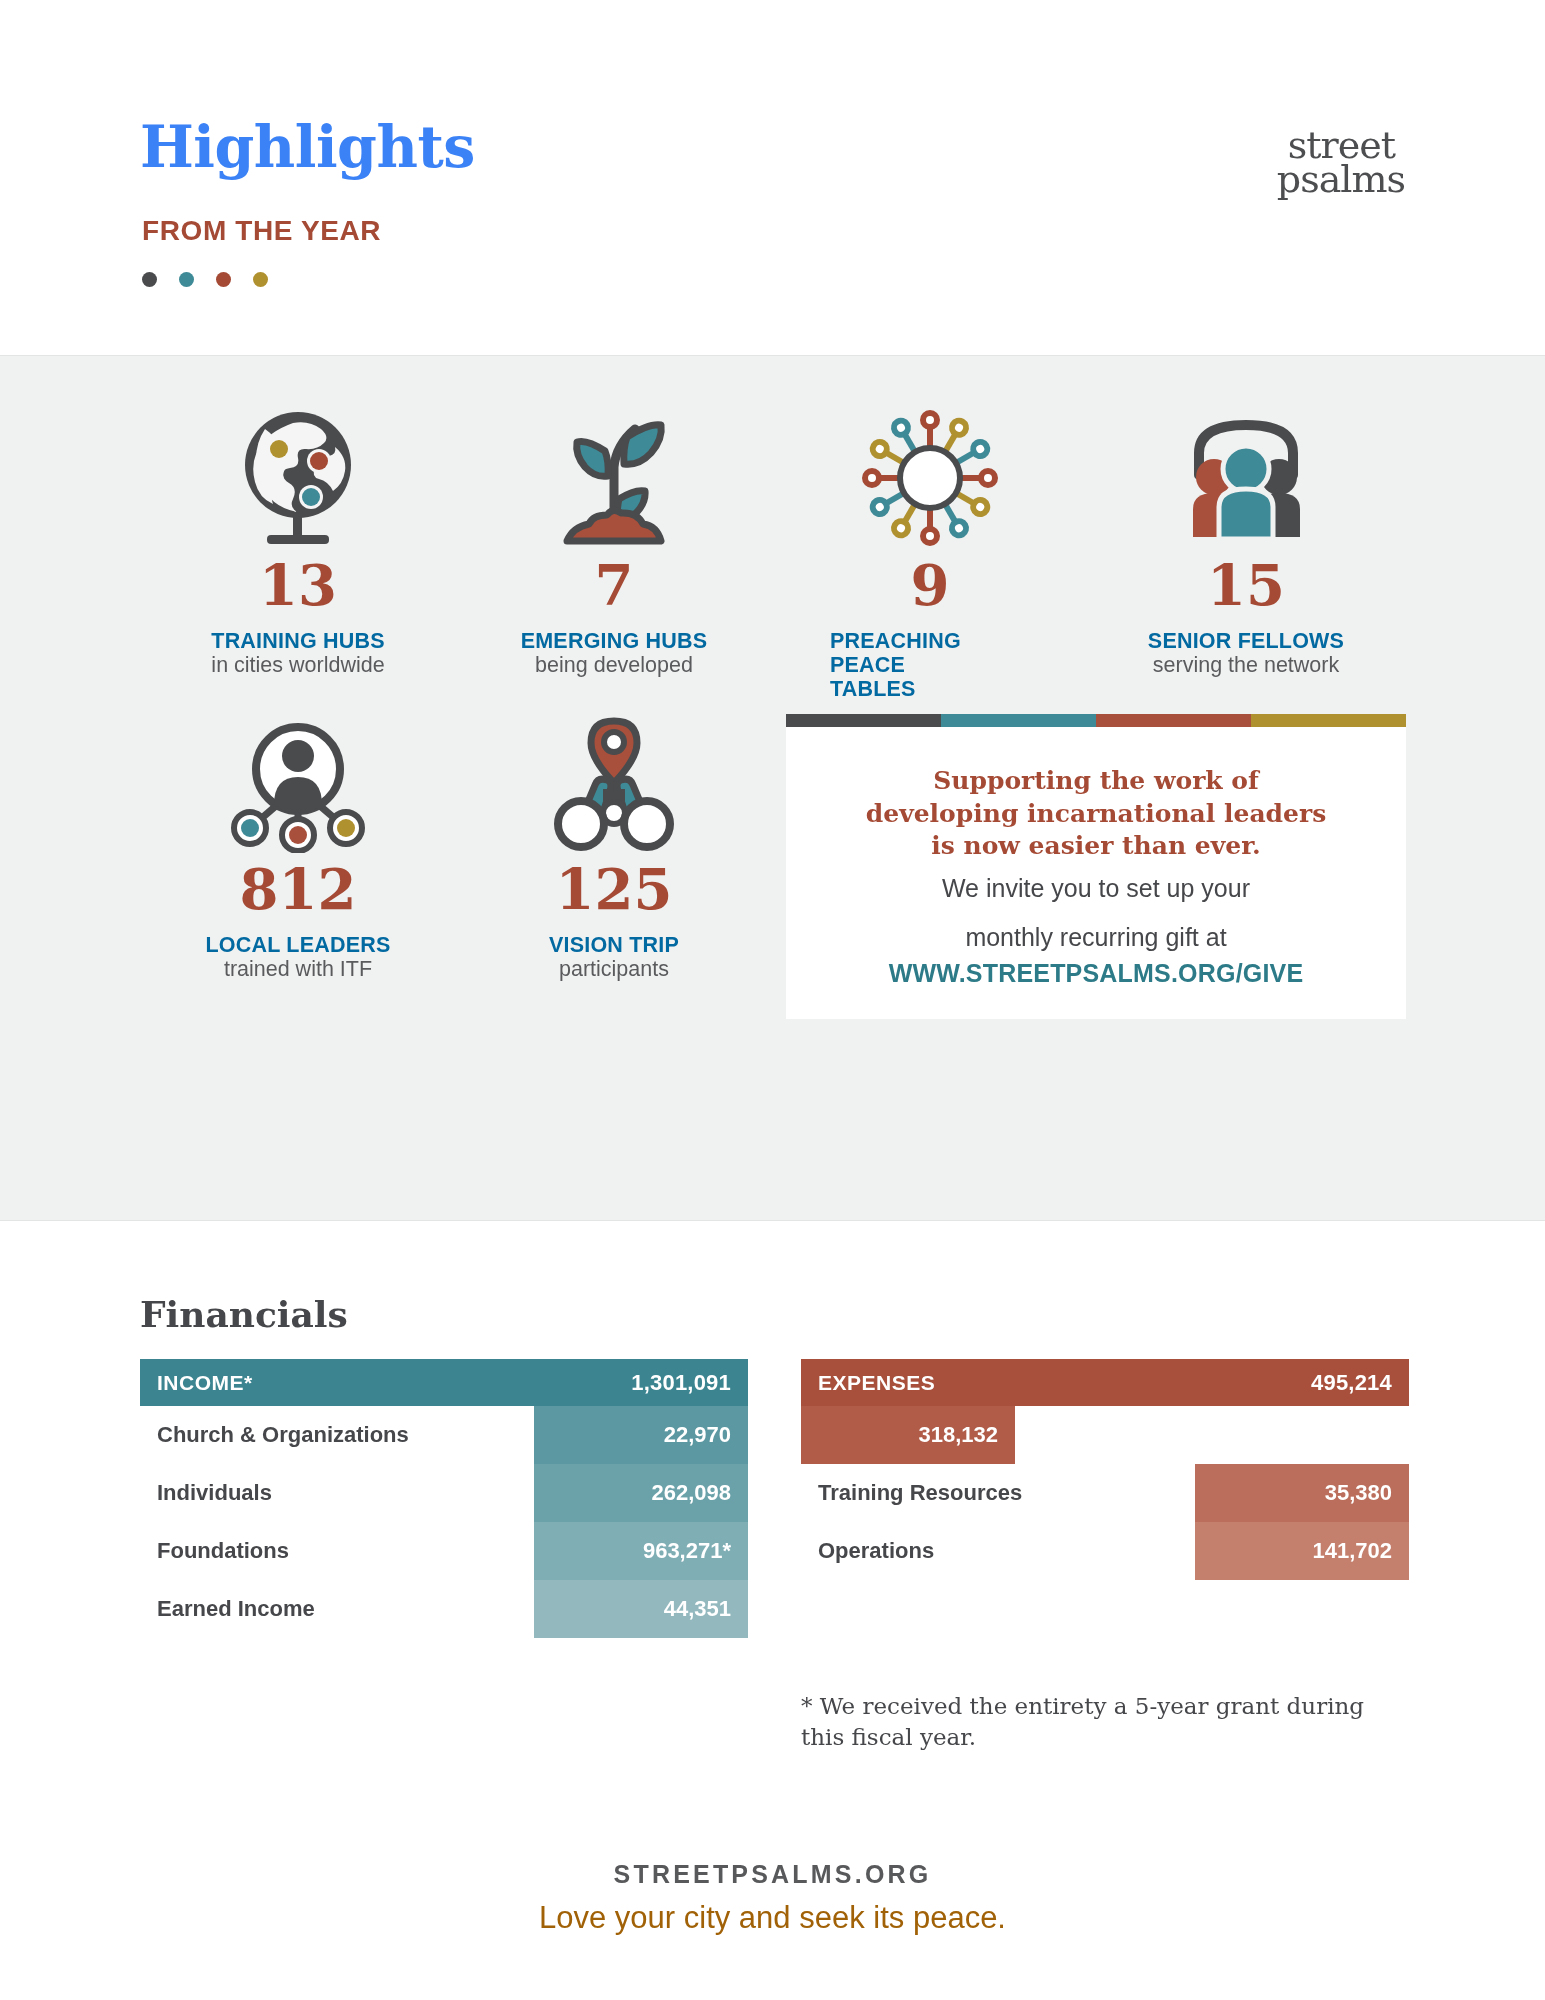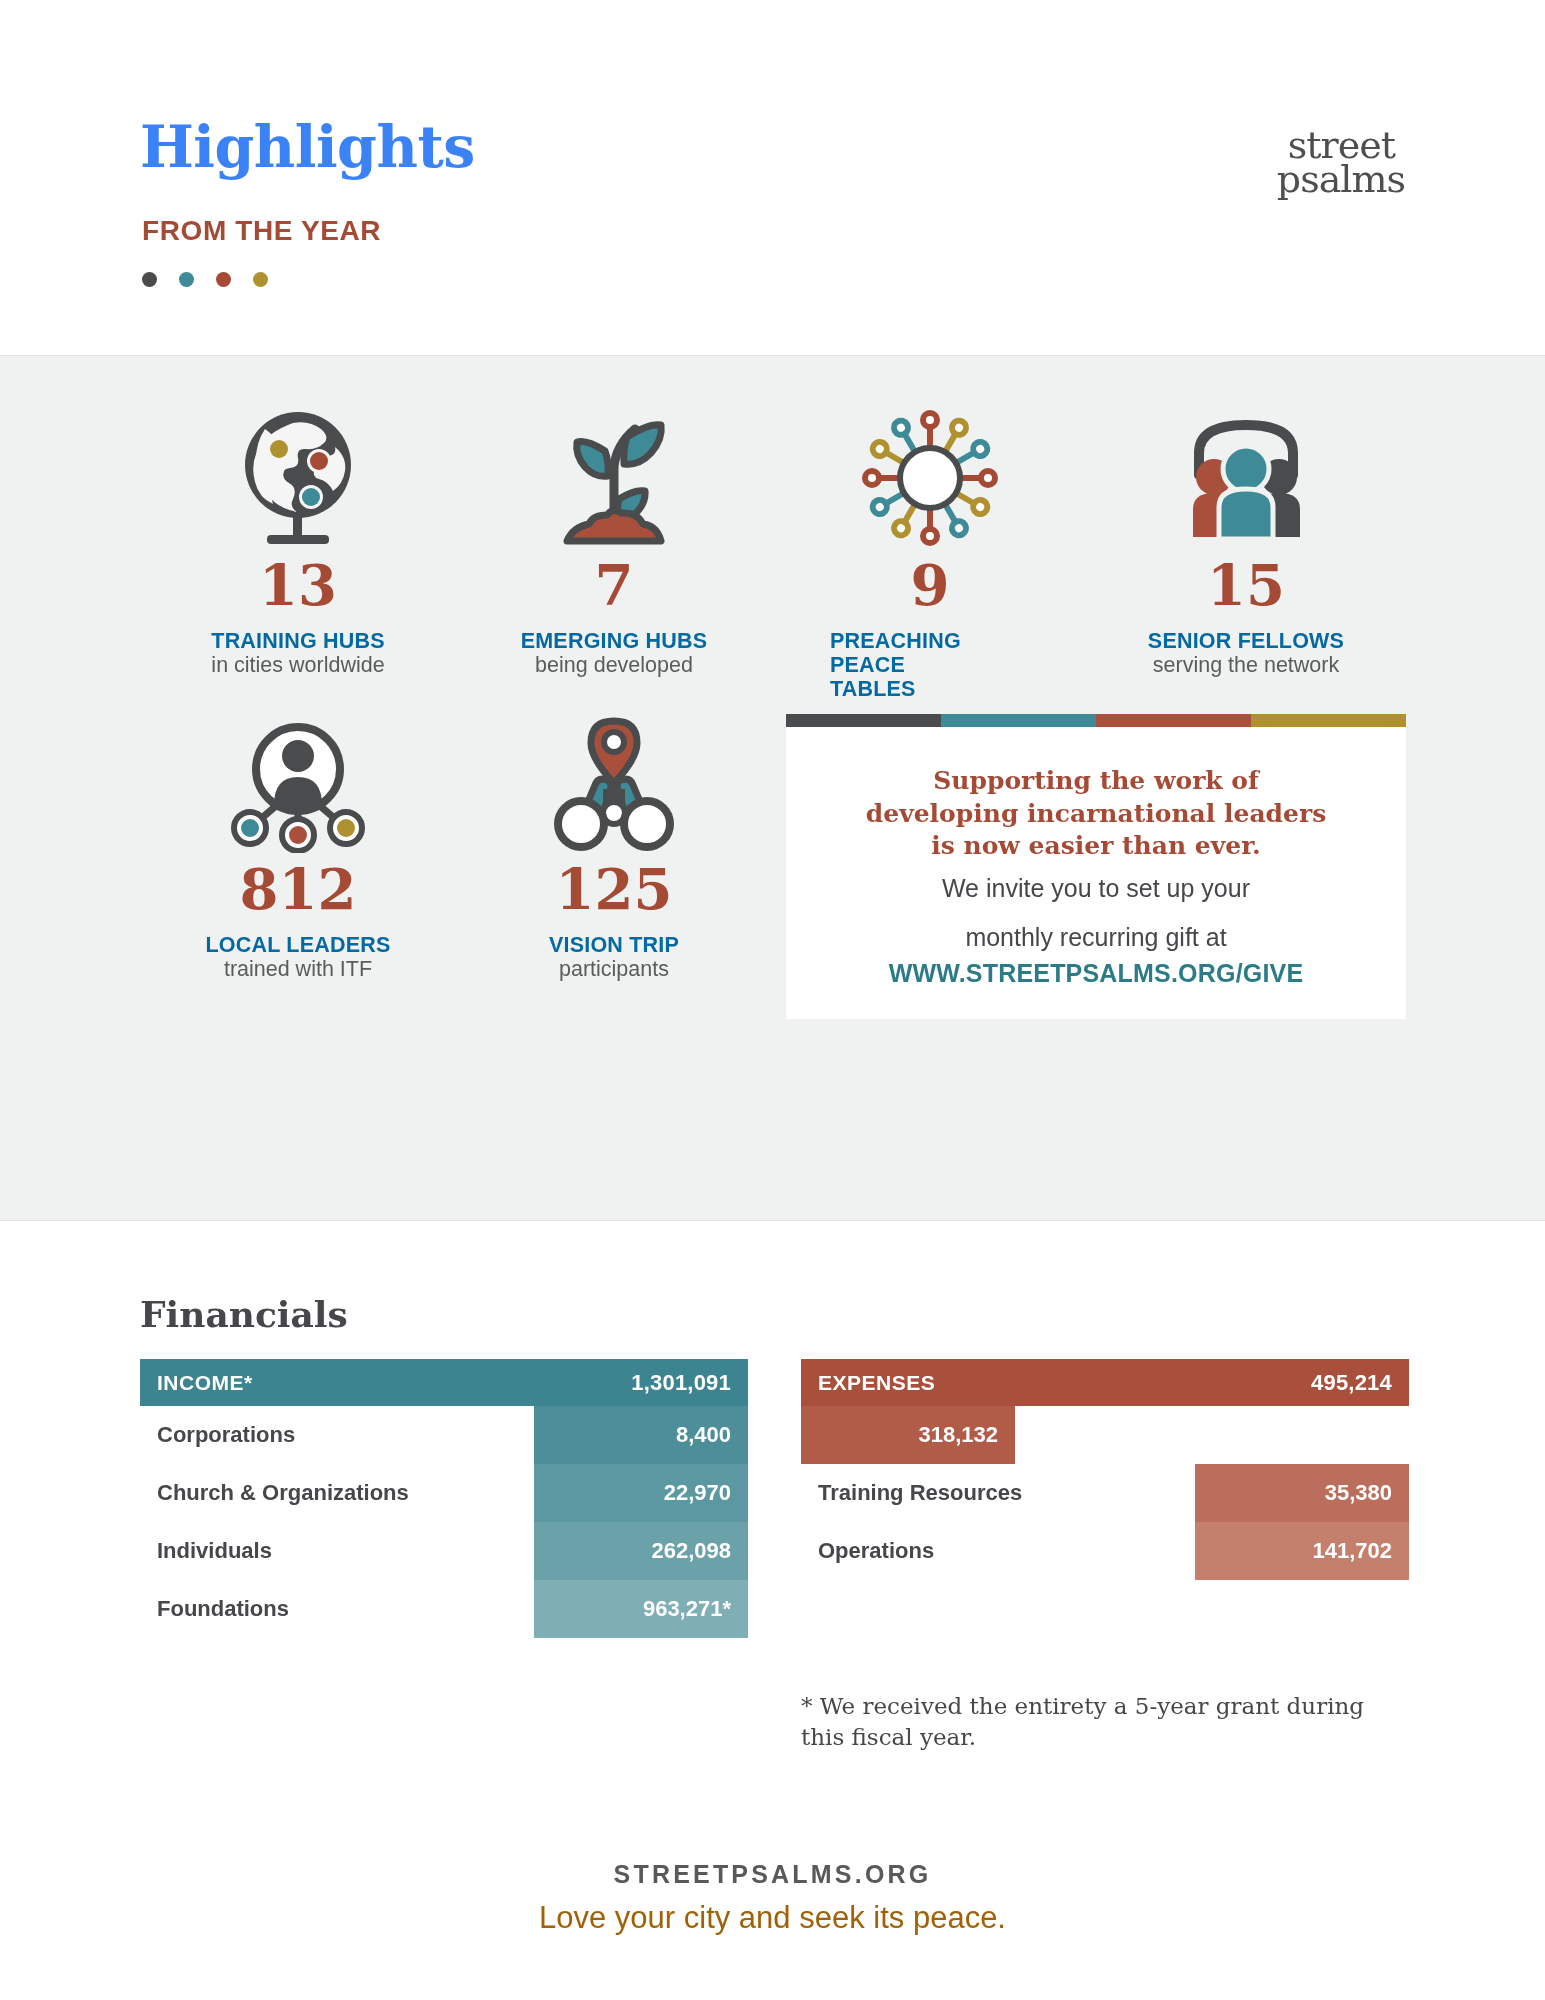--- a/index.html
+++ b/index.html
@@ -510,34 +510,34 @@
 
     <div class="tables">
 
       <div class="table-col inc-col">
         <div class="fin-head" style="background:#3b8490">
           <span>INCOME*</span>
           <span class="v">1,301,091</span>
         </div>
 
         <div class="fin-row">
-          <span class="lbl">Corporations</span>
-          <span class="val" style="background:#4d8e98">8,400</span>
-        </div>
-        <div class="fin-row">
           <span class="lbl">Church &amp; Organizations</span>
           <span class="val" style="background:#5c98a1">22,970</span>
         </div>
         <div class="fin-row">
           <span class="lbl">Individuals</span>
           <span class="val" style="background:#6ba2aa">262,098</span>
         </div>
         <div class="fin-row">
           <span class="lbl">Foundations</span>
           <span class="val" style="background:#80aeb5">963,271*</span>
+        </div>
+        <div class="fin-row">
+          <span class="lbl">Earned Income</span>
+          <span class="val" style="background:#93b9bf">44,351</span>
         </div>
       </div>
 
       <div class="table-col exp-col">
         <div class="fin-head" style="background:#a8503c">
           <span>EXPENSES</span>
           <span class="v">495,214</span>
         </div>
 
         <div class="fin-row">

